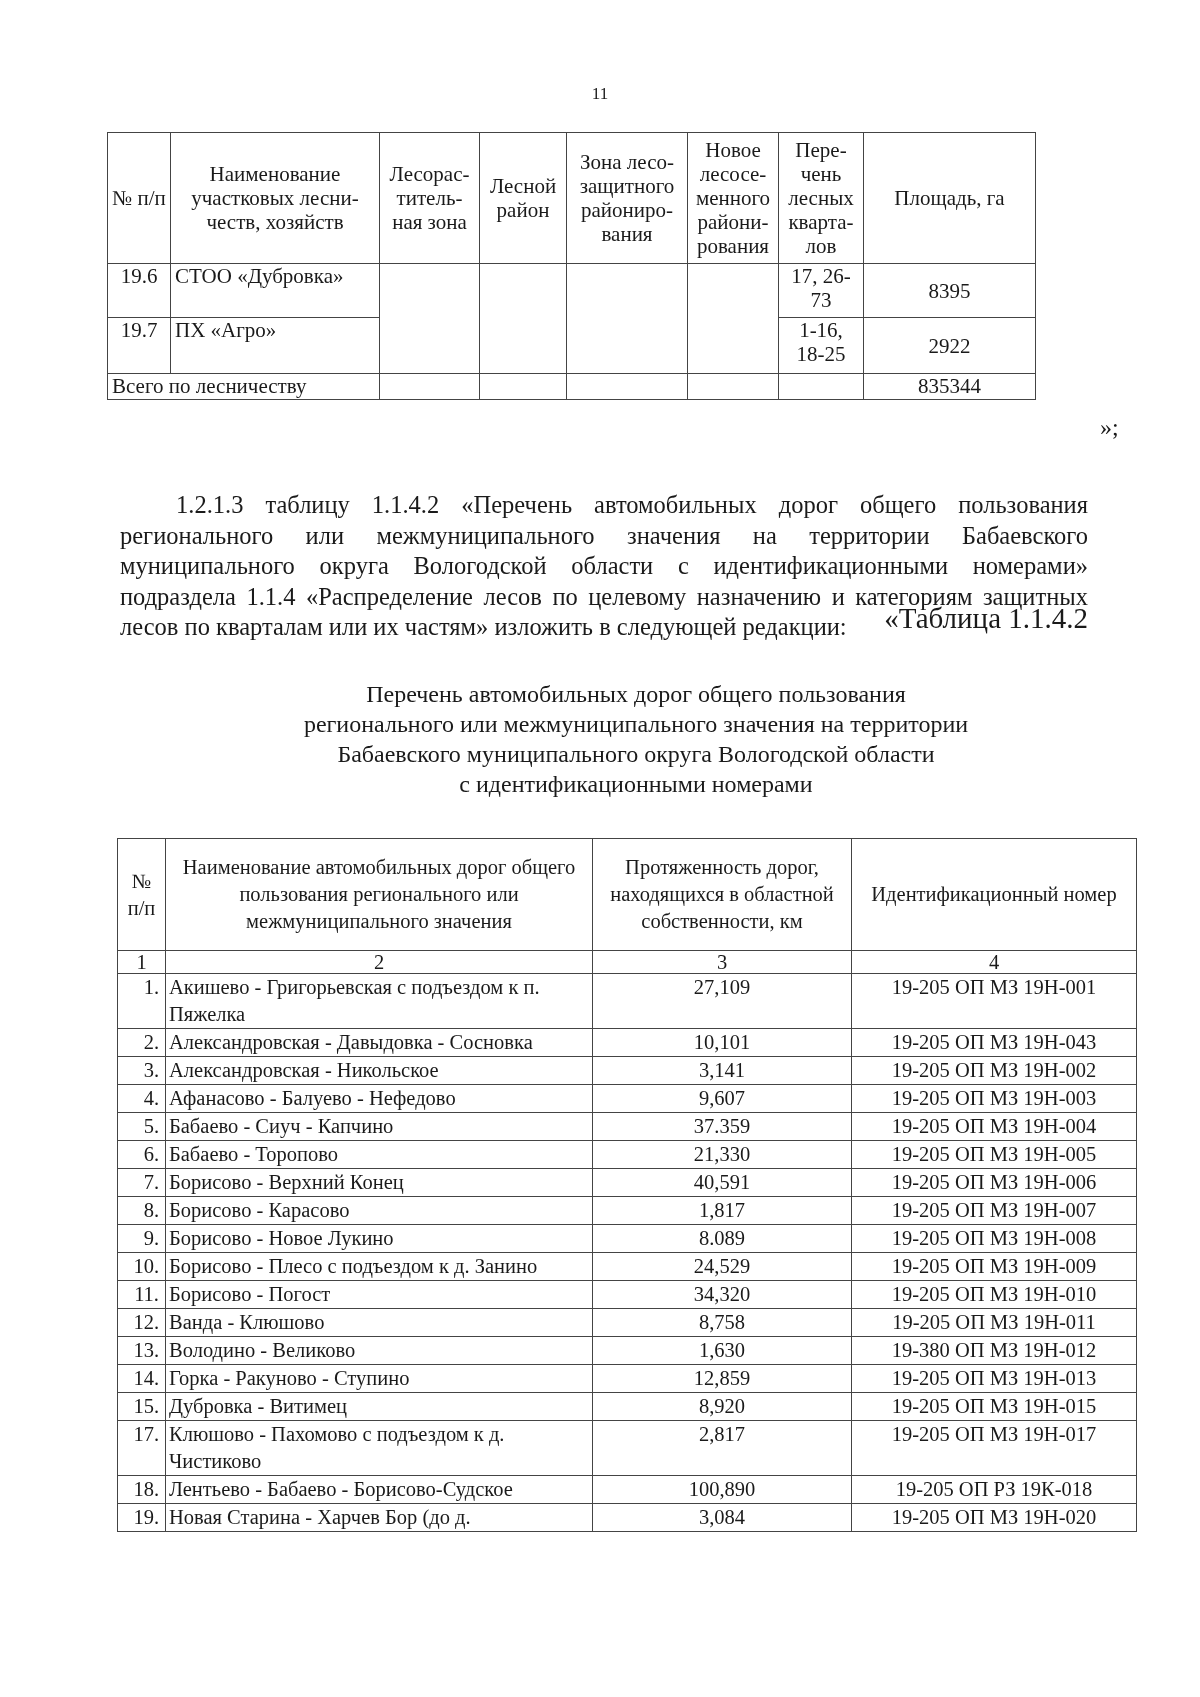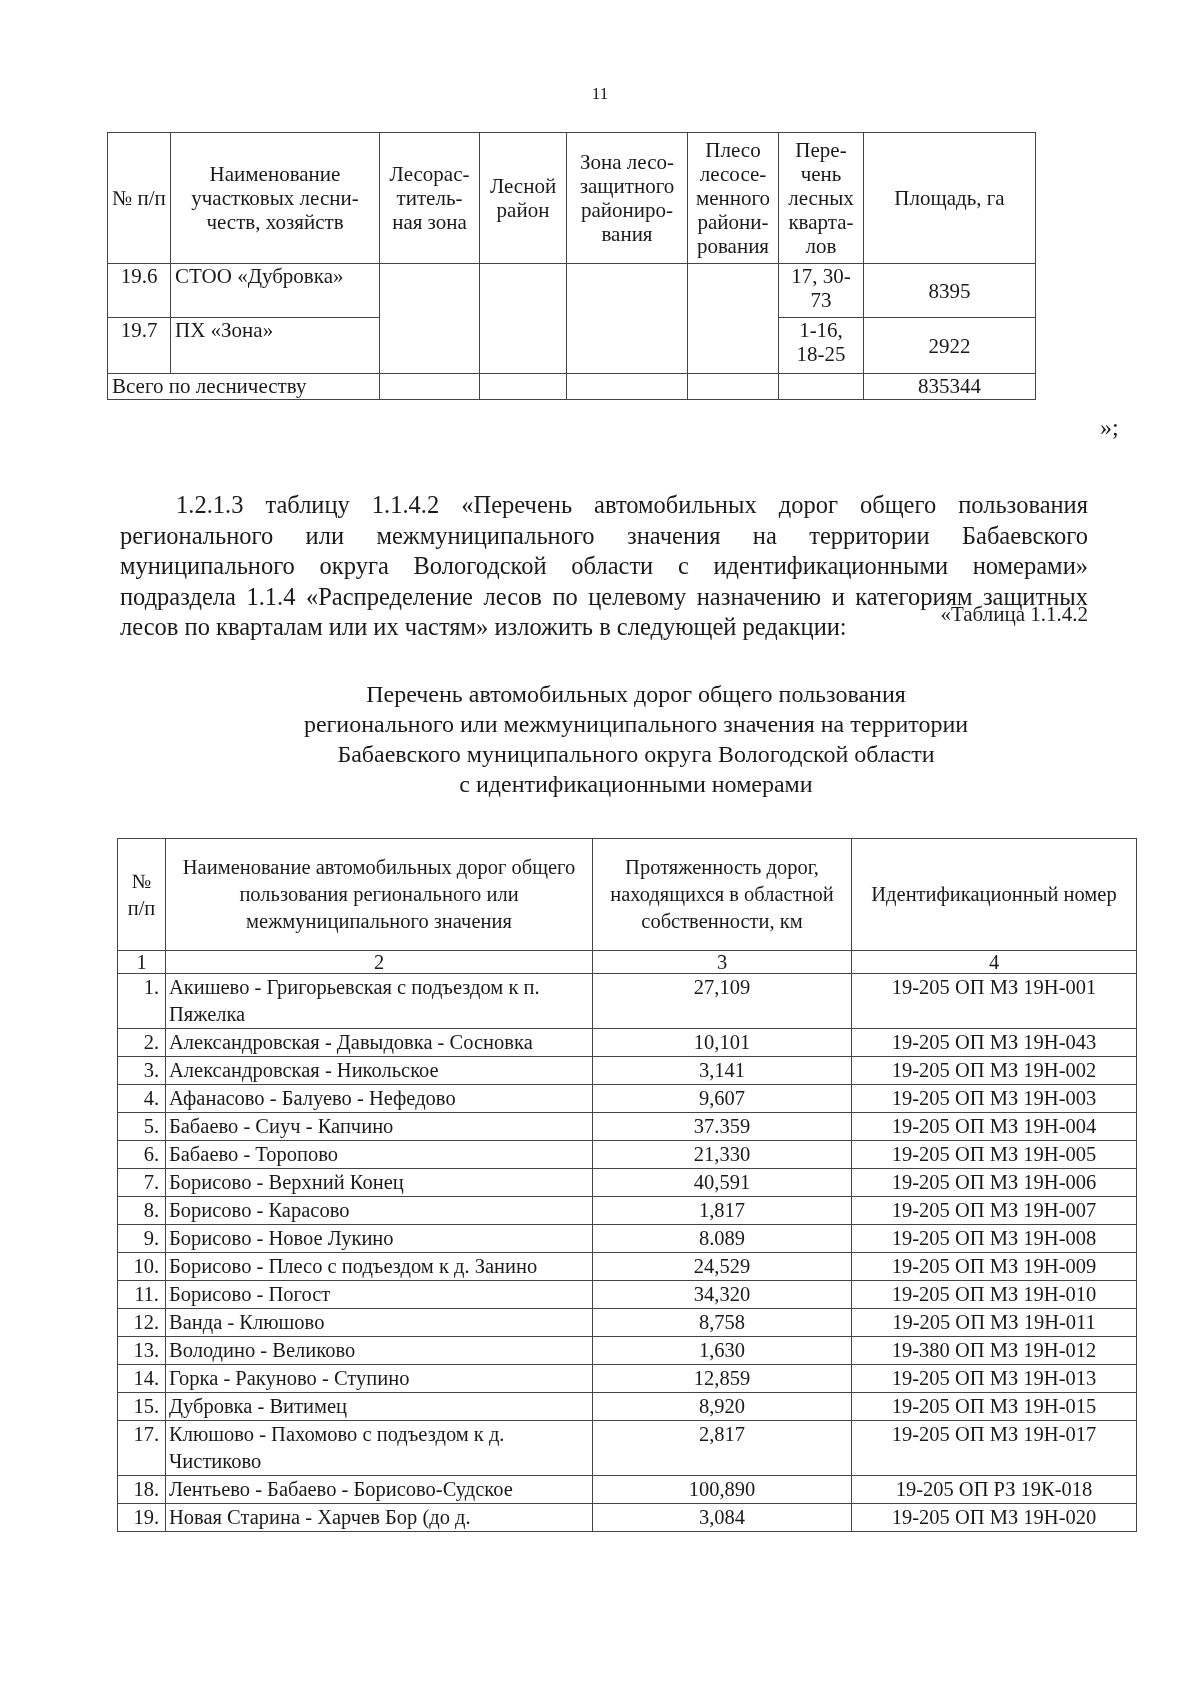--- a/index.html
+++ b/index.html
@@ -20,21 +20,21 @@
   #t1 td.area { text-align: center; vertical-align: middle; }
   #t1 td.total-area { text-align: center; vertical-align: top; }
 
   .closing { position: absolute; top: 414px; left: 1100px; font-size: 24px; }
 
   .para {
     position: absolute; left: 120px; width: 968px; top: 446px;
     font-size: 24.5px; line-height: 30.5px; text-align: justify; text-align-last: left; margin-top: 44px;
   }
   .para .indent { display: inline-block; width: 56px; }
-  .table-label { position: absolute; right: 112px; top: 602px; font-size: 21px; }
+  .table-label { position: absolute; right: 112px; top: 602px; font-size: 29px; }
 
   .title {
     position: absolute; left: 0; width: 1272px; top: 679px; text-align: center;
     font-size: 24px; line-height: 30px;
   }
 
   
   #t2 { left: 117px; top: 838px; font-size: 20.5px; line-height: 27px; width: 1020px; }
   #t2 th { text-align: center; vertical-align: middle; padding: 2px 4px; line-height: 27px; }
   #t2 td { padding: 0 3px; }
@@ -49,37 +49,37 @@
 <div class="page-number">11</div>
 
 <table id="t1">
   <tbody>
       <tr style="height:131px;">
     <th style="width:54px;">№ п/п</th>
     <th style="width:200px;">Наименование участковых лесни-честв, хозяйств</th>
     <th style="width:91px;">Лесорас-титель-ная зона</th>
     <th style="width:78px;">Лесной район</th>
     <th style="width:112px;">Зона лесо-защитного райониро-вания</th>
-    <th style="width:82px;">Плесо лесосе-менного райони-рования</th>
+    <th style="width:82px;">Новое лесосе-менного райони-рования</th>
     <th style="width:76px;">Пере-чень лесных кварта-лов</th>
     <th style="width:163px;">Площадь, га</th>
   </tr>
   <tr style="height:54px;">
     <td class="num">19.6</td>
     <td>СТОО «Дубровка»</td>
     <td rowspan="2" style="border-bottom:1.5px solid #444;"></td>
     <td rowspan="2"></td>
     <td rowspan="2"></td>
     <td rowspan="2"></td>
-    <td class="c">17, 30-73</td>
+    <td class="c">17, 26-73</td>
     <td class="area">8395</td>
   </tr>
   <tr style="height:56px;">
     <td class="num">19.7</td>
-    <td>ПХ «Зона»</td>
+    <td>ПХ «Агро»</td>
     <td class="c">1-16, 18-25</td>
     <td class="area">2922</td>
   </tr>
   <tr style="height:26px;">
     <td colspan="2">Всего по лесничеству</td>
     <td></td>
     <td></td>
     <td></td>
     <td></td>
     <td></td>

